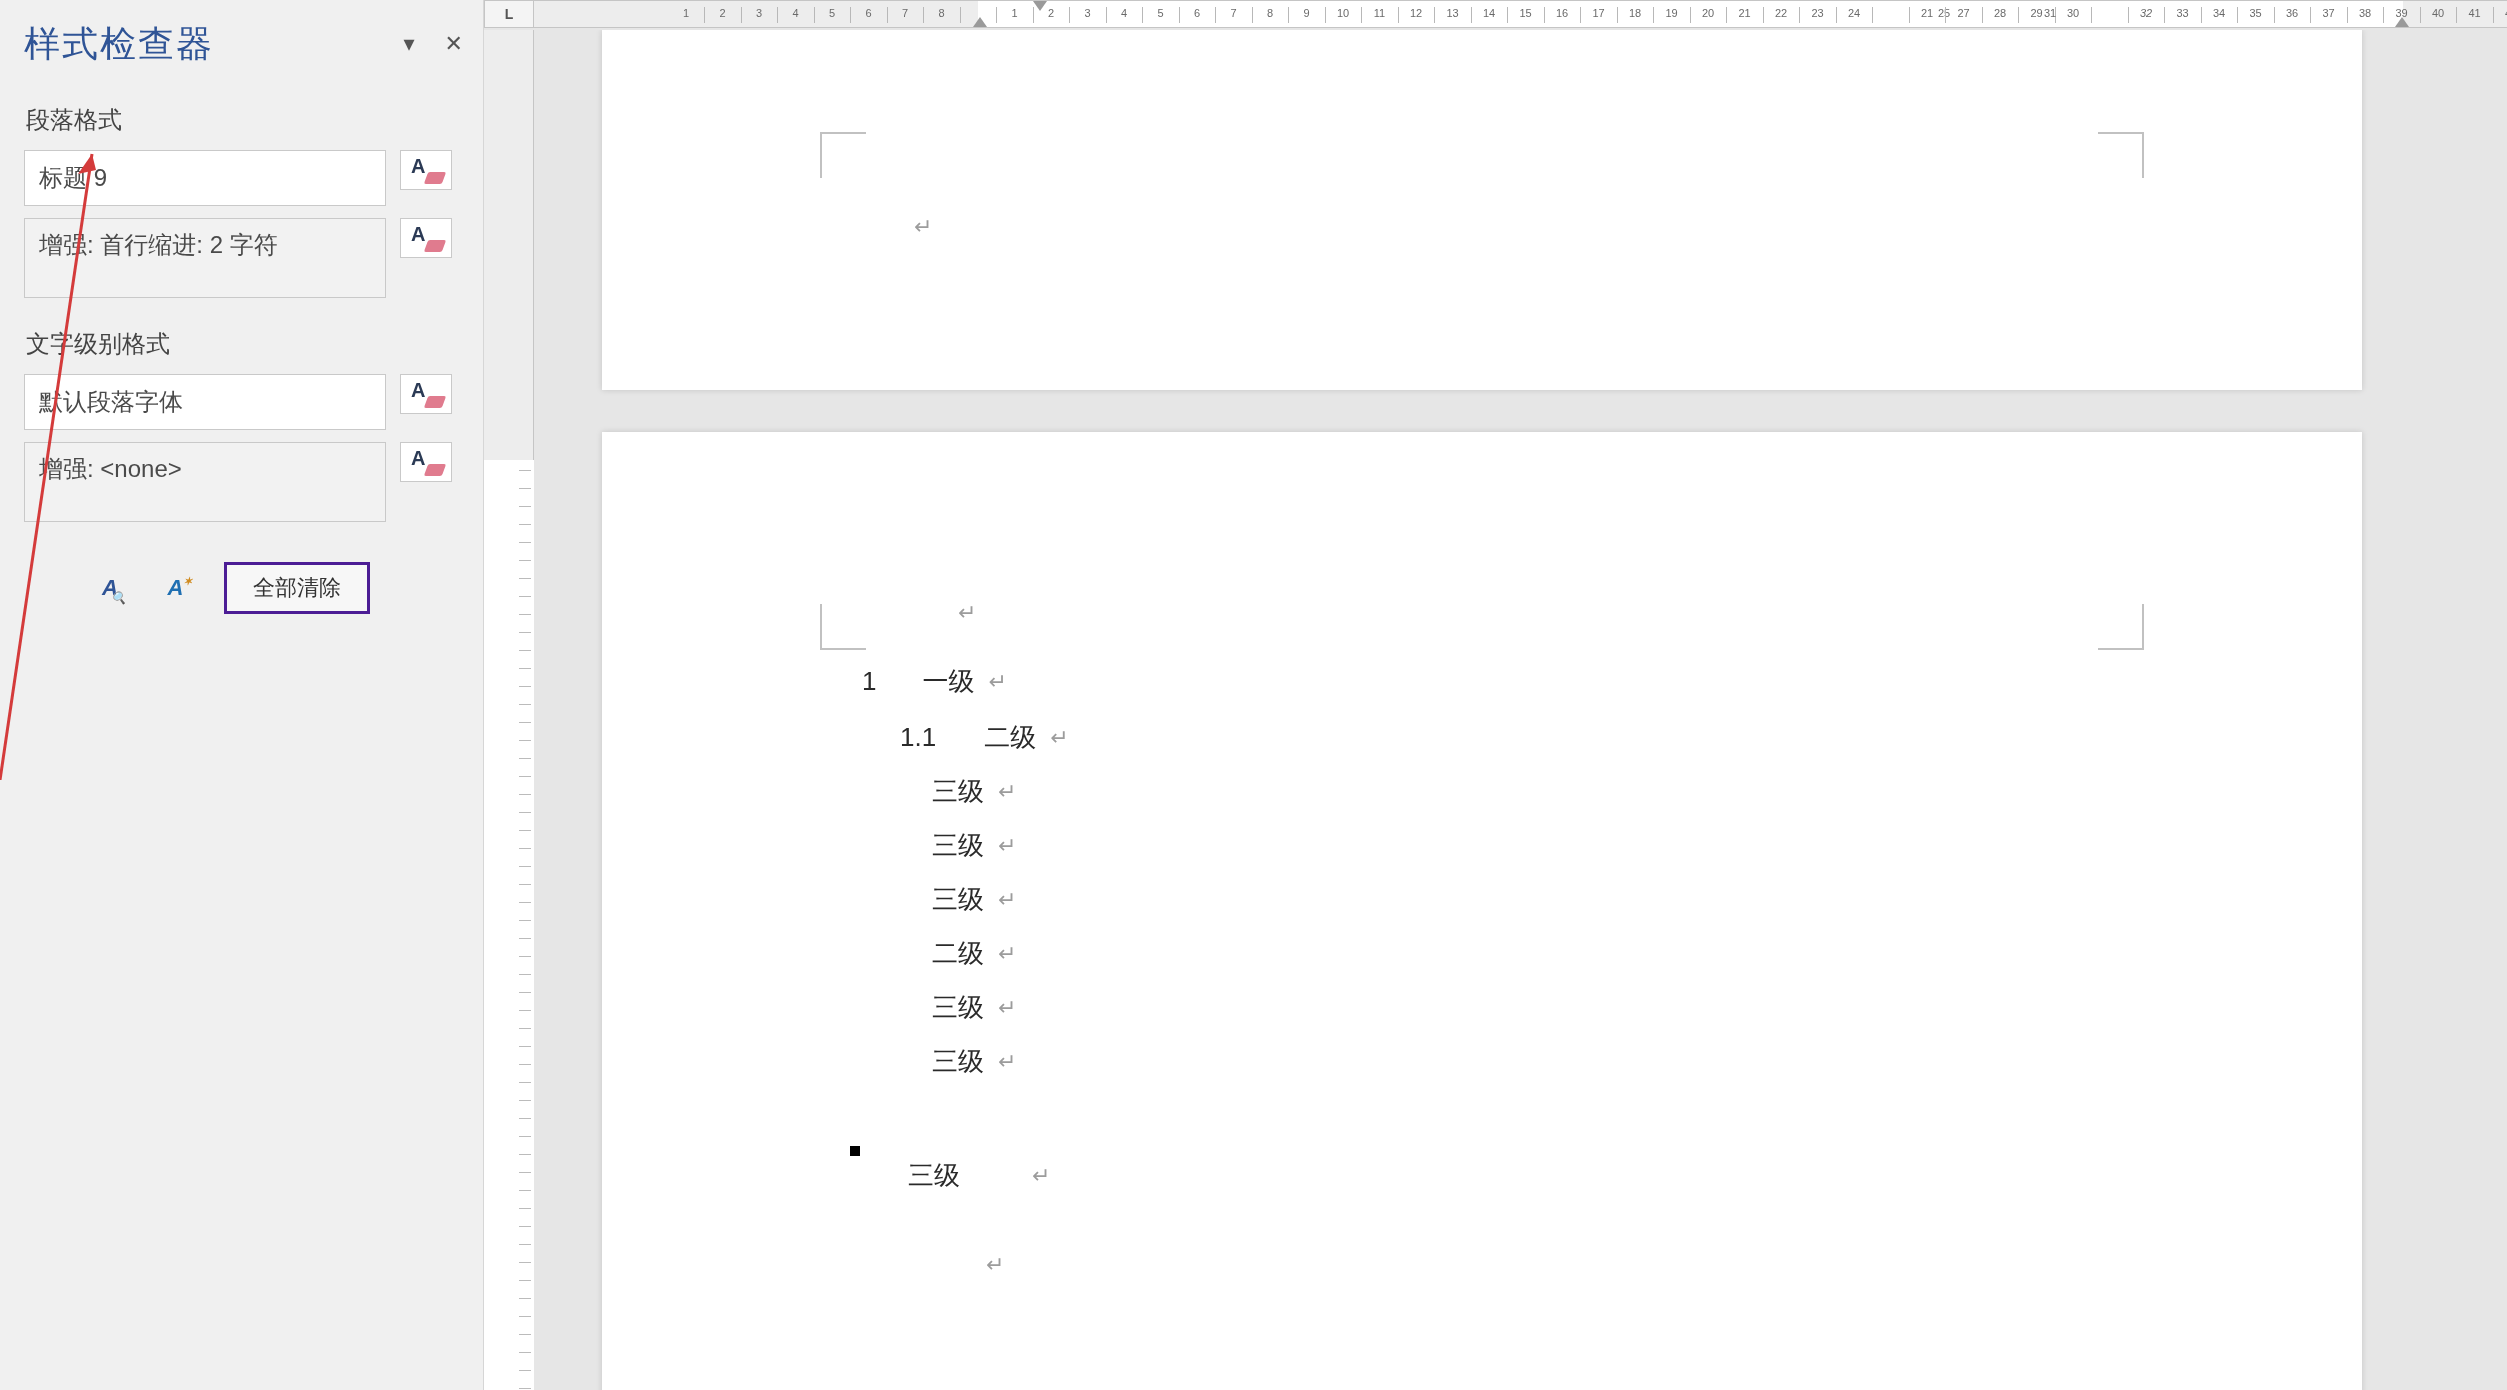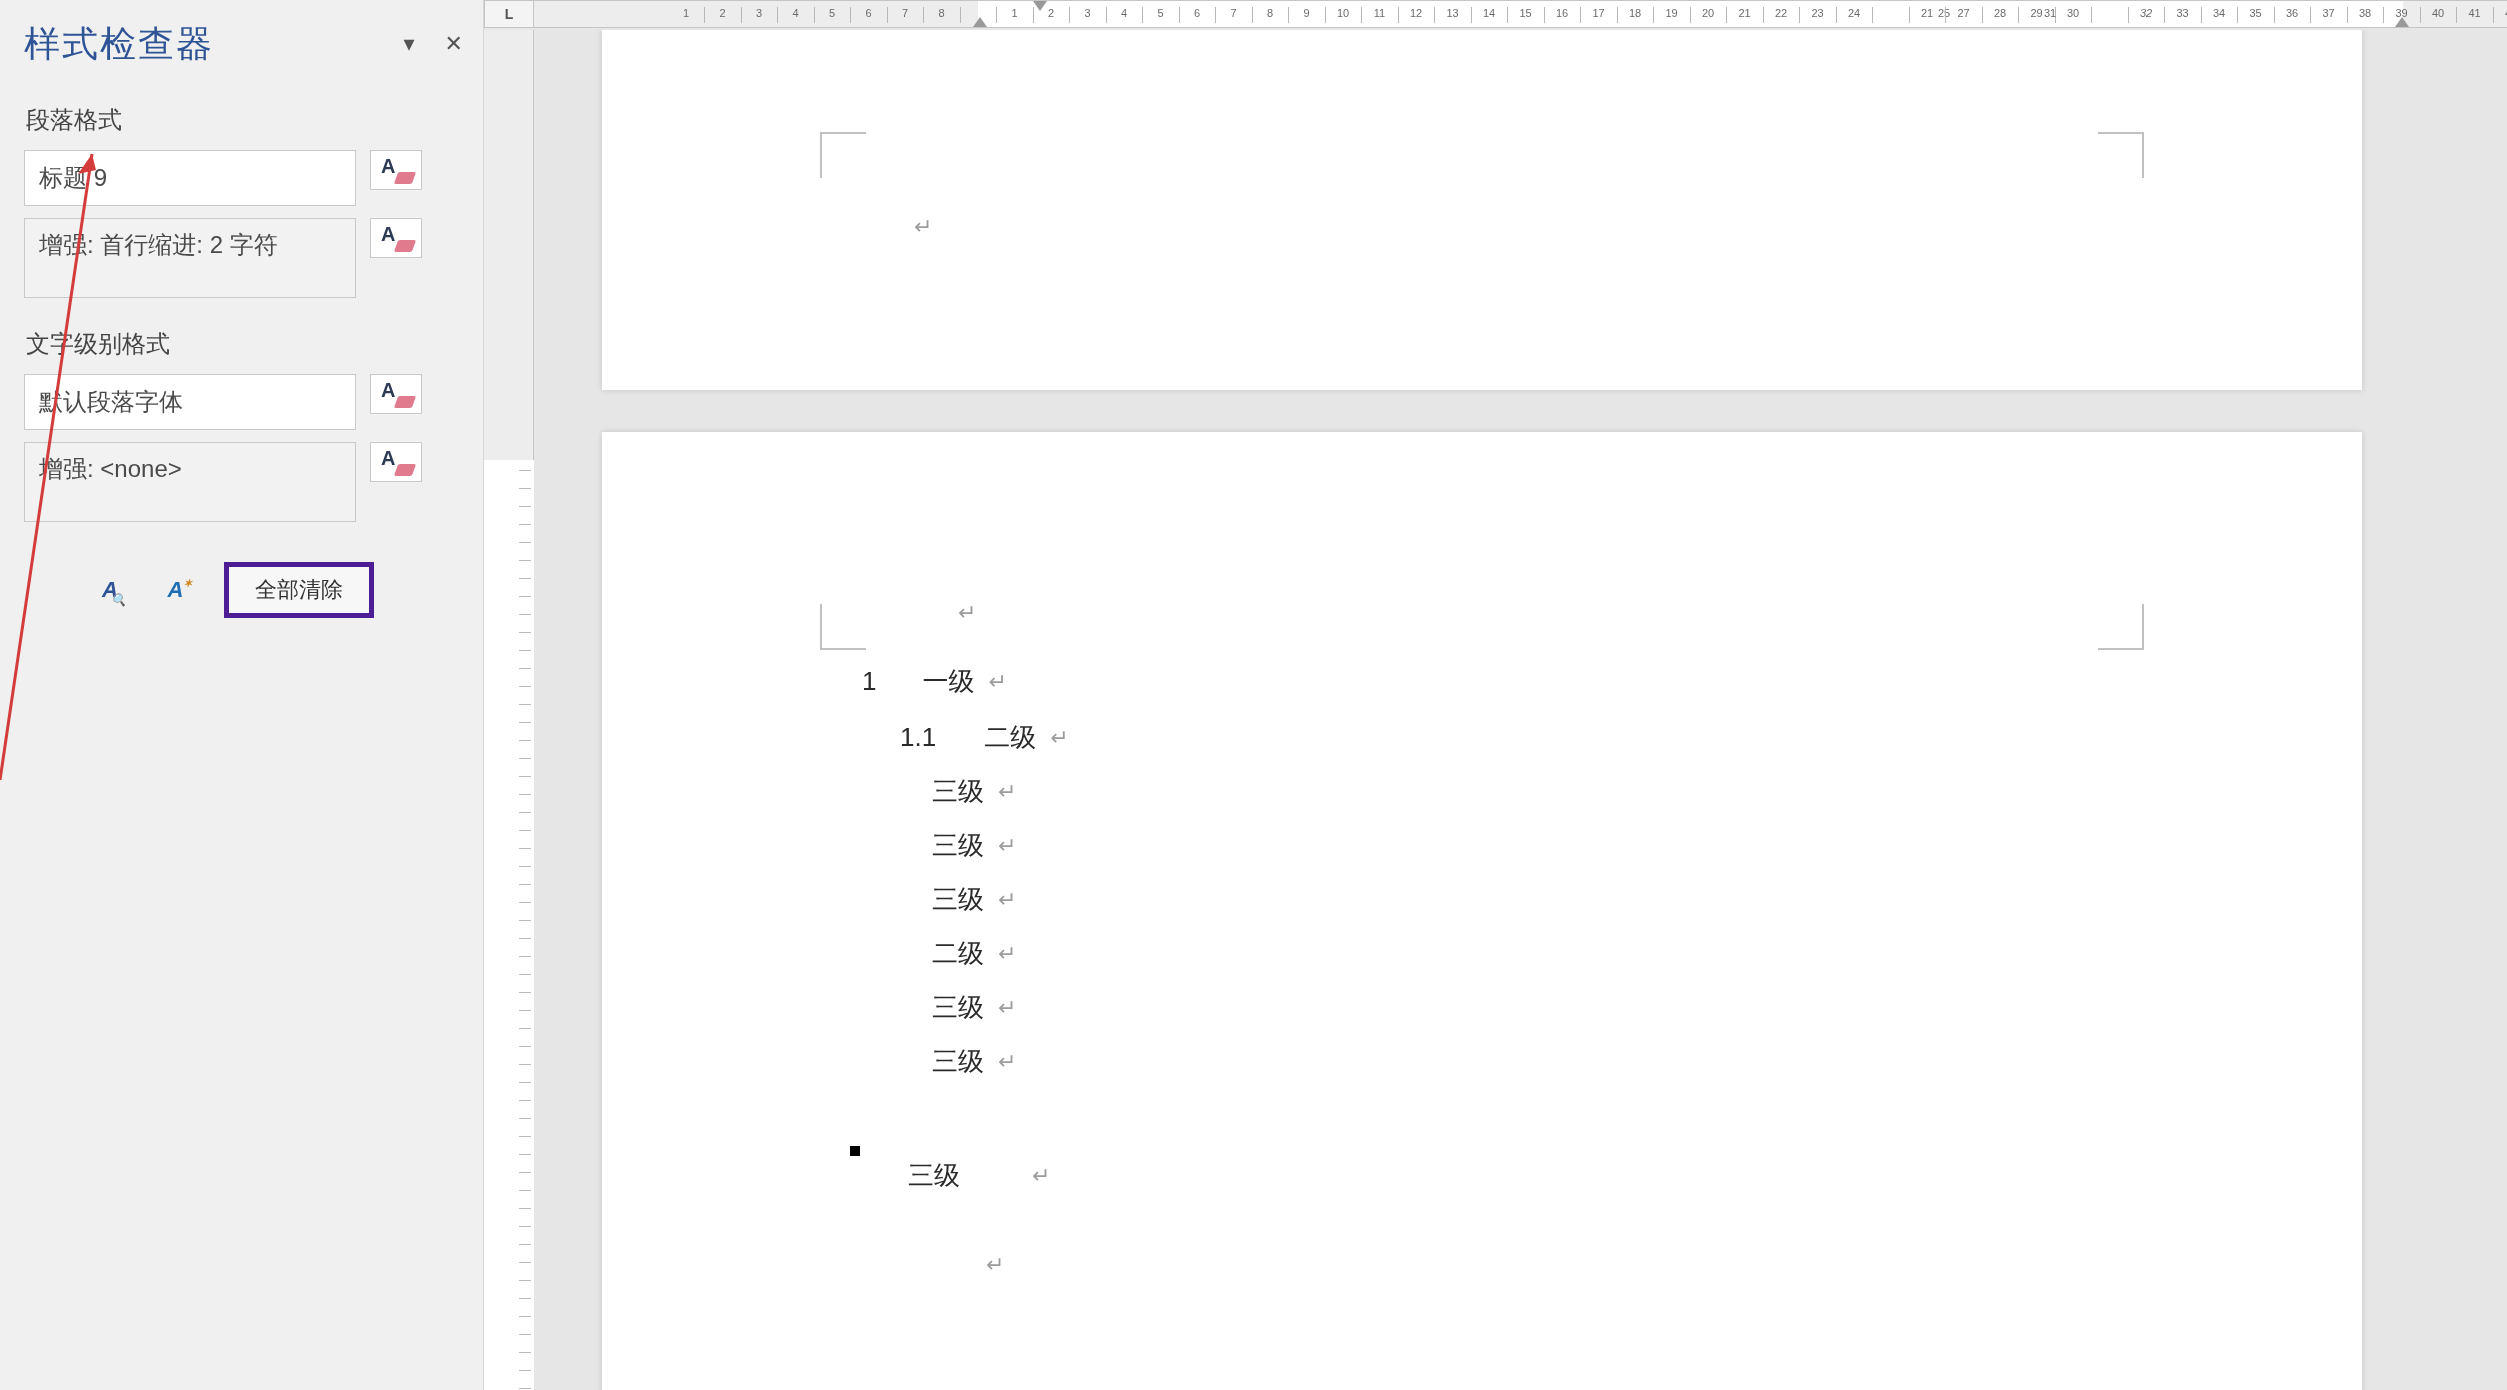--- a/index.html
+++ b/index.html
@@ -52,21 +52,21 @@
     margin: 30px 0 14px 2px;
   }
 
   .field-row {
     display: flex;
     align-items: stretch;
     gap: 14px;
     margin-bottom: 12px;
   }
   .field-box {
-    width: 332px;
+    width: 362px;
     min-height: 52px;
     border: 1px solid #c9c9c9;
     background: #fff;
     padding: 10px 14px;
     font-size: 24px;
     color: #4a4a4a;
     display: flex;
     align-items: center;
   }
   .field-box.tall {
@@ -125,21 +125,21 @@
     border: 1px solid transparent;
     display: flex;
     align-items: center;
     justify-content: center;
     font-size: 22px;
     color: #2f5496;
     background: transparent;
   }
   .clear-all-btn {
     padding: 8px 26px;
-    border: 5px solid #4c1d95;
+    border: 3px solid #4c1d95;
     background: #f7f7f7;
     font-size: 22px;
     color: #333;
   }
 
   
   .arrow-svg {
     position: absolute;
     left: 0;
     top: 140px;

